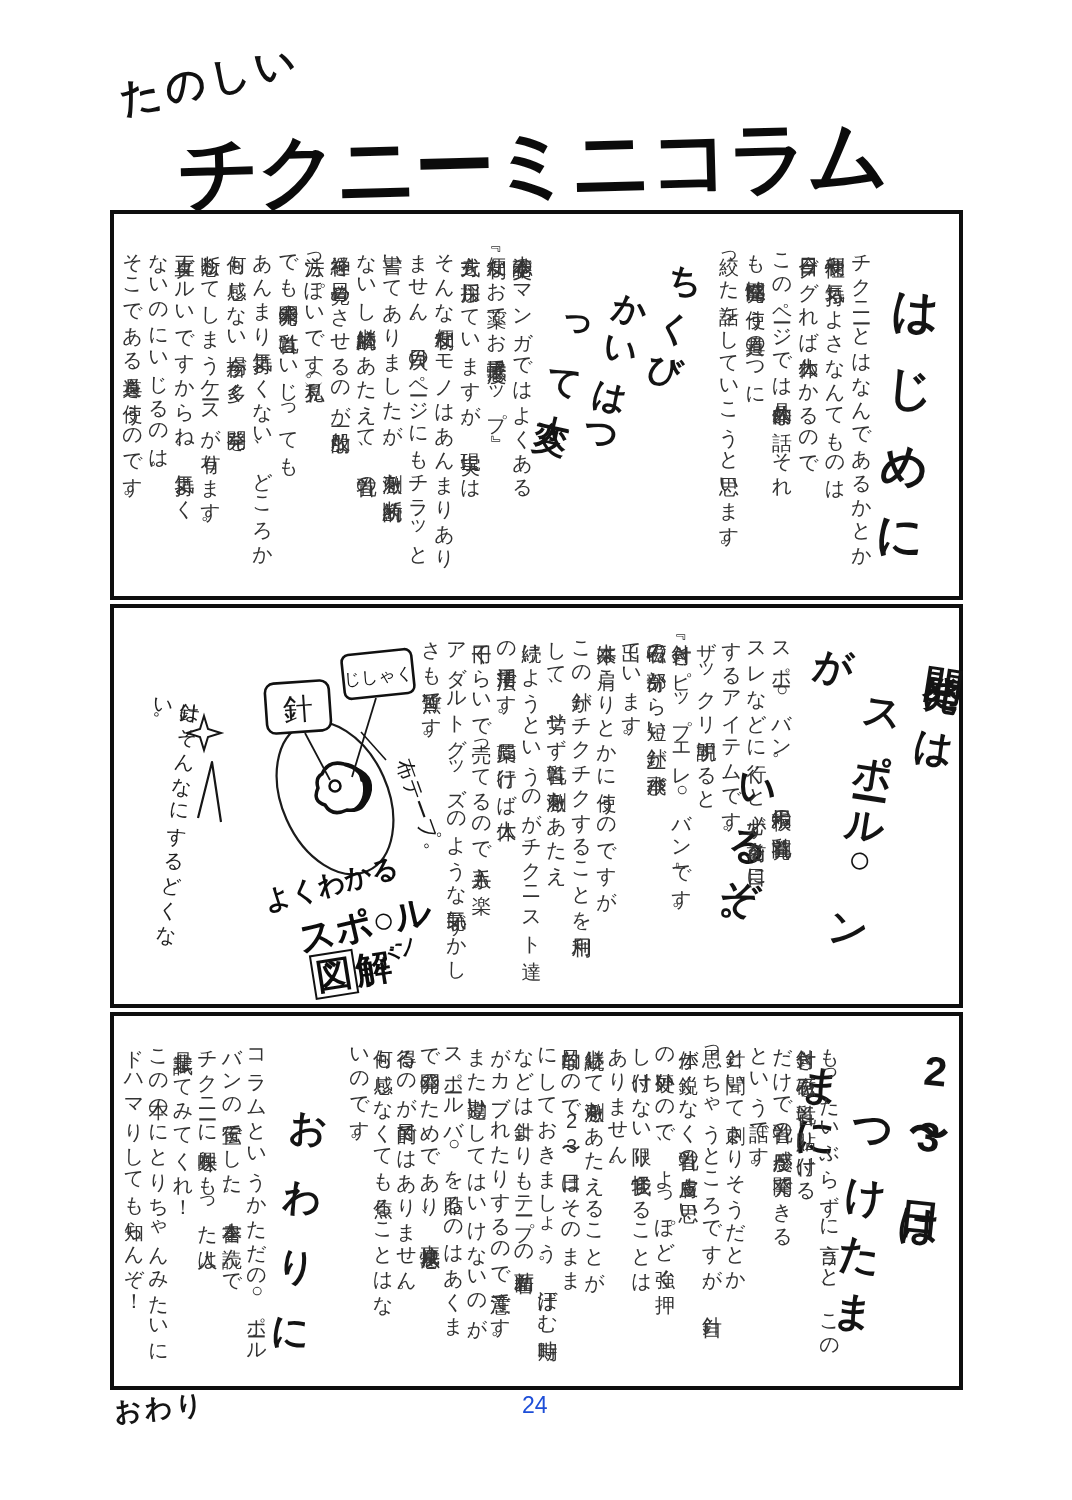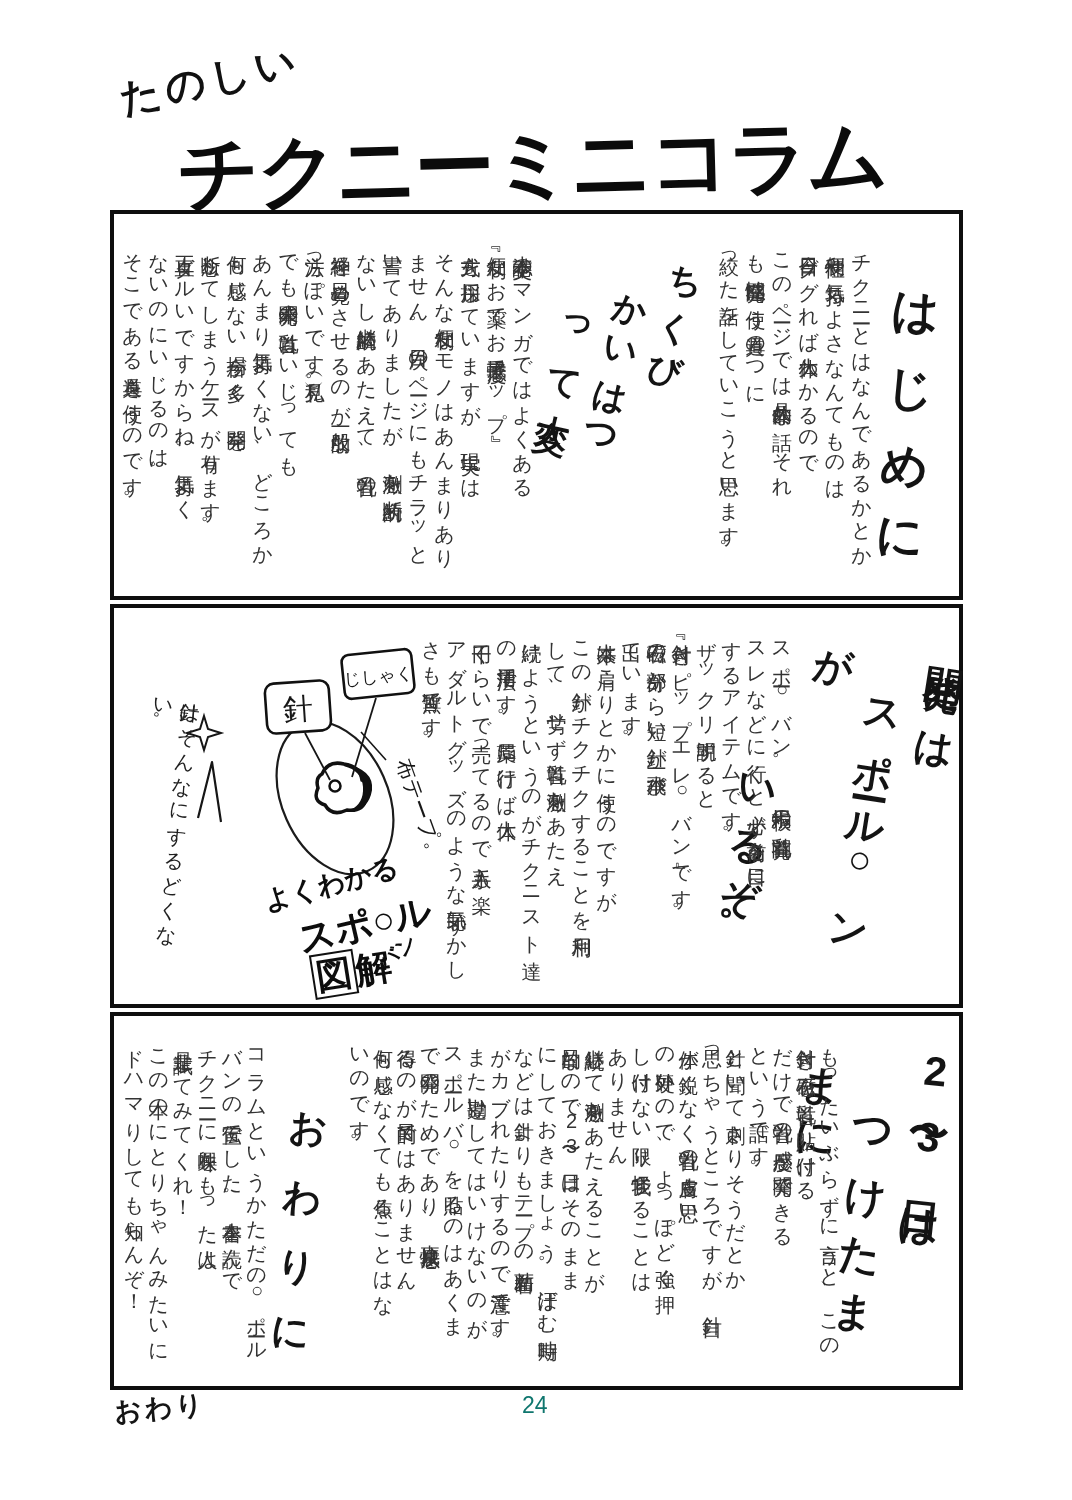--- a/index.html
+++ b/index.html
@@ -27,21 +27,21 @@
   #title-main{
     position:absolute;left:178px;top:112px;font-size:80px;font-weight:900;
     transform:rotate(-1.5deg);letter-spacing:-3px;color:#0b0b0b;white-space:nowrap;
   }
   .caption{position:absolute;font-weight:900;color:#0d0d0d;white-space:nowrap;}
   #end-mark{
     position:absolute;left:114px;top:1390px;font-size:27px;font-weight:700;
     transform:rotate(-5deg);color:#151515;letter-spacing:3px;
   }
   #page-number{
-    position:absolute;left:522px;top:1392px;font-size:23px;color:#0f766e;
+    position:absolute;left:522px;top:1392px;font-size:23px;color:#1d4ed8;
   }
   svg text{font-family:"Liberation Sans",sans-serif;fill:#171717;}
   .boxed{border:2.5px solid #111;padding:0 2px;}
 </style>
 </head>
 <body>
 
 <div id="page">
 
   <div id="title-small">たのしい</div>

